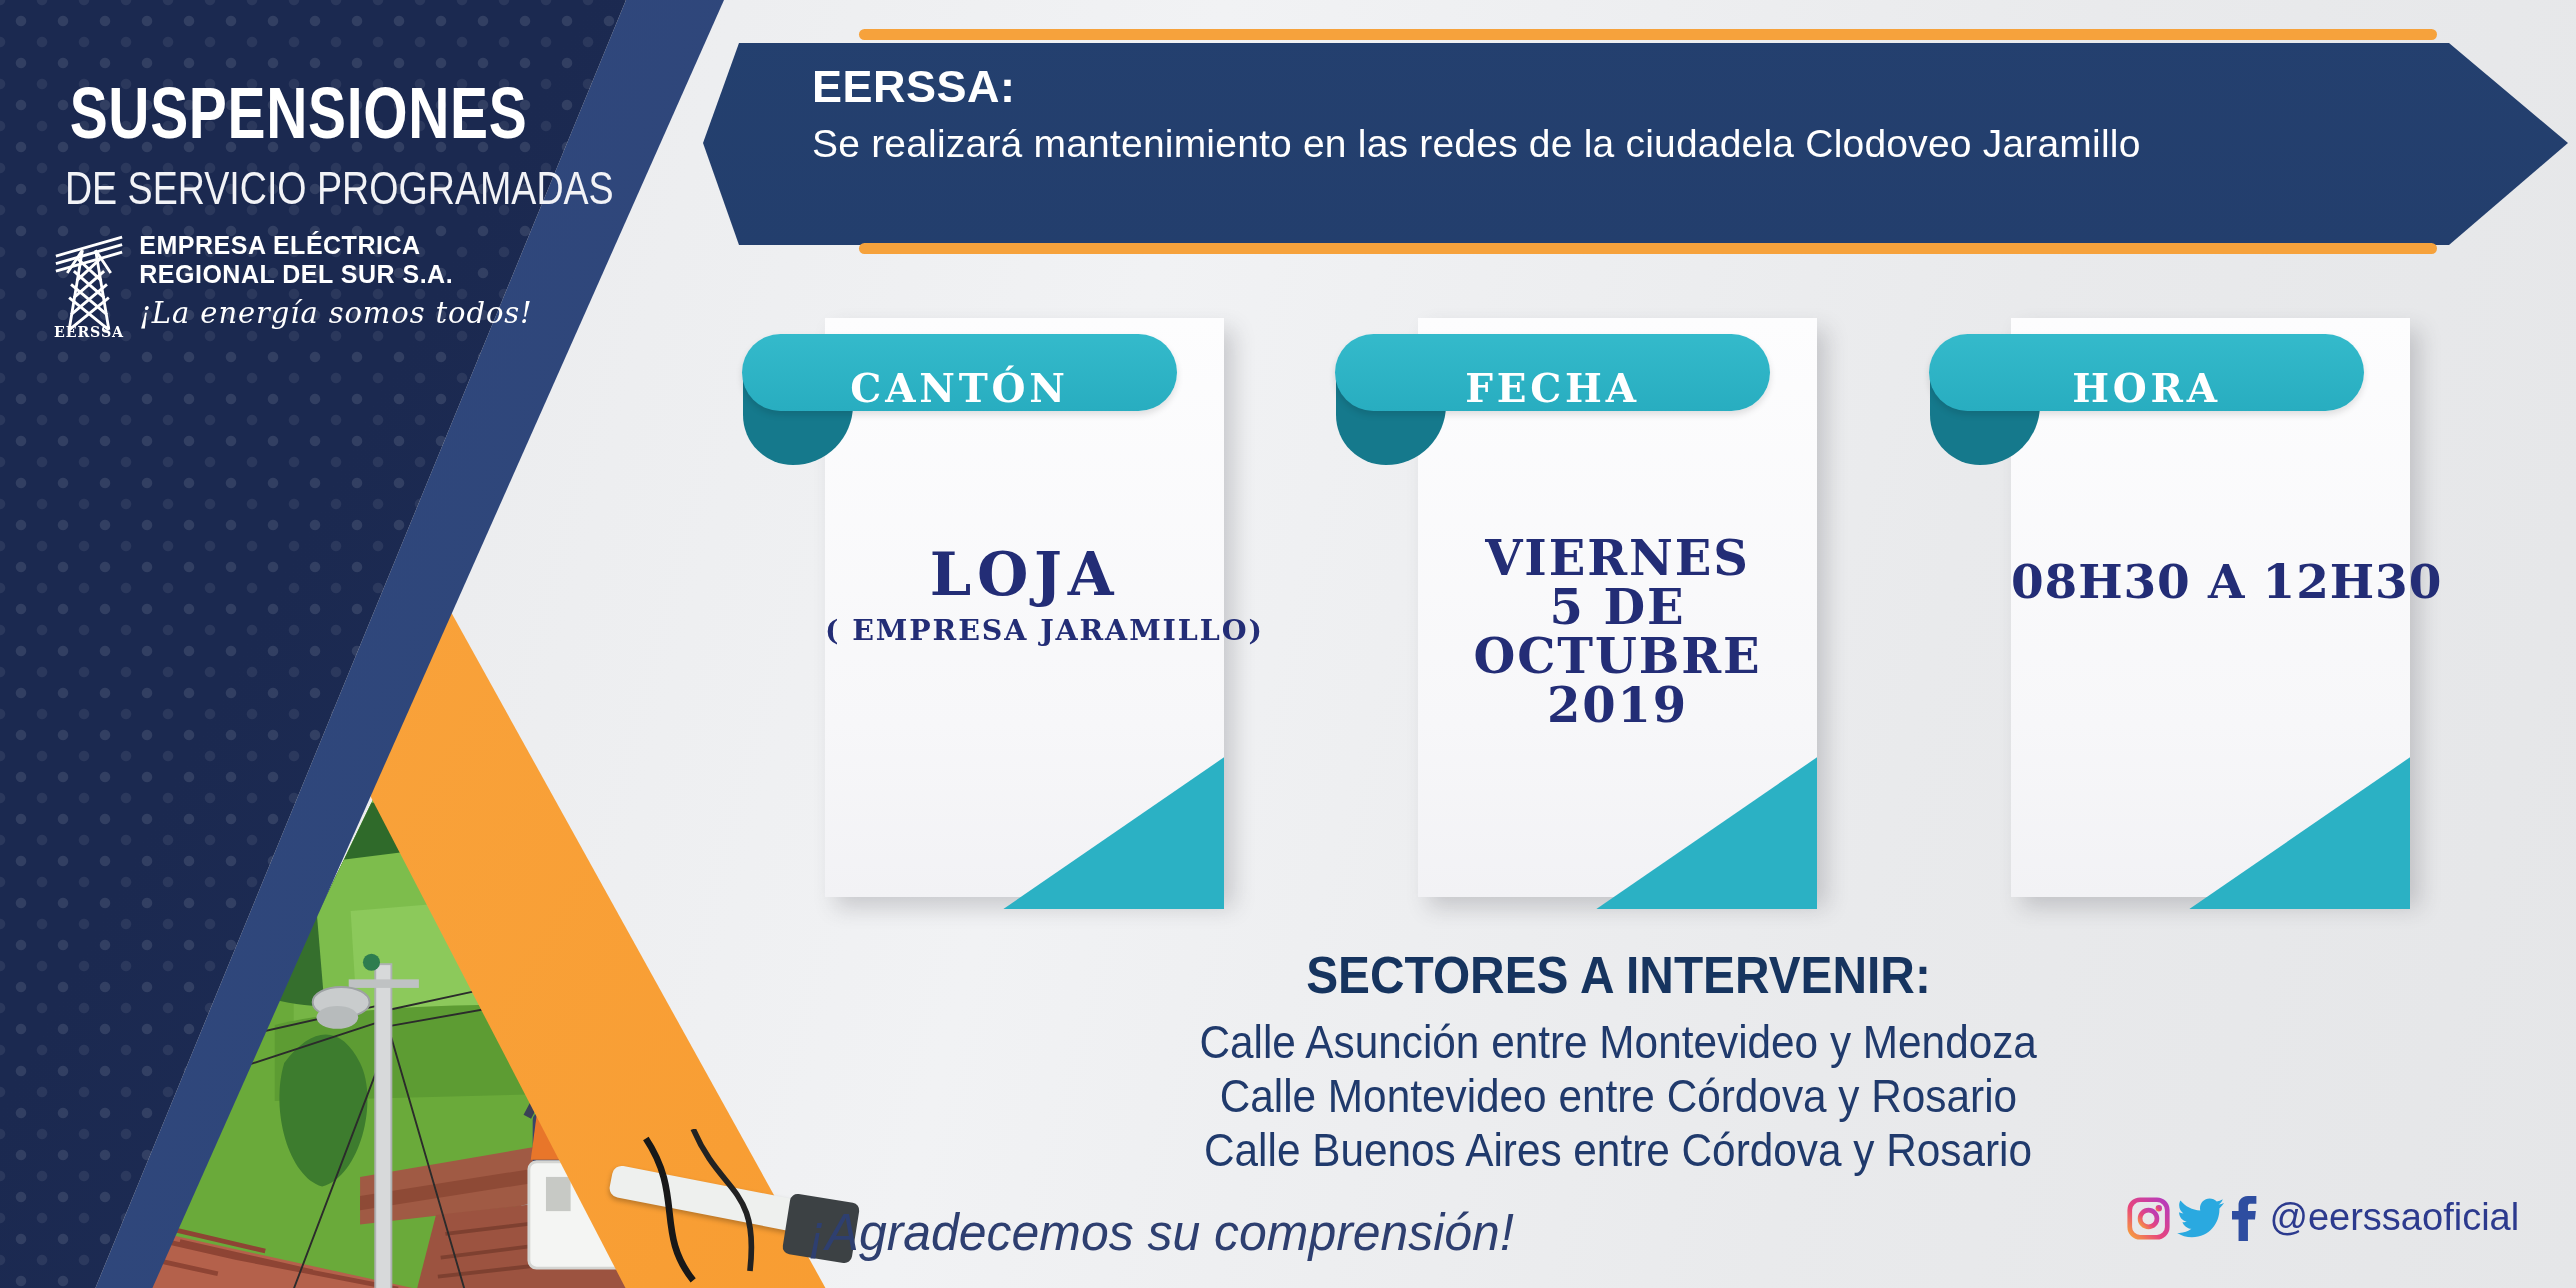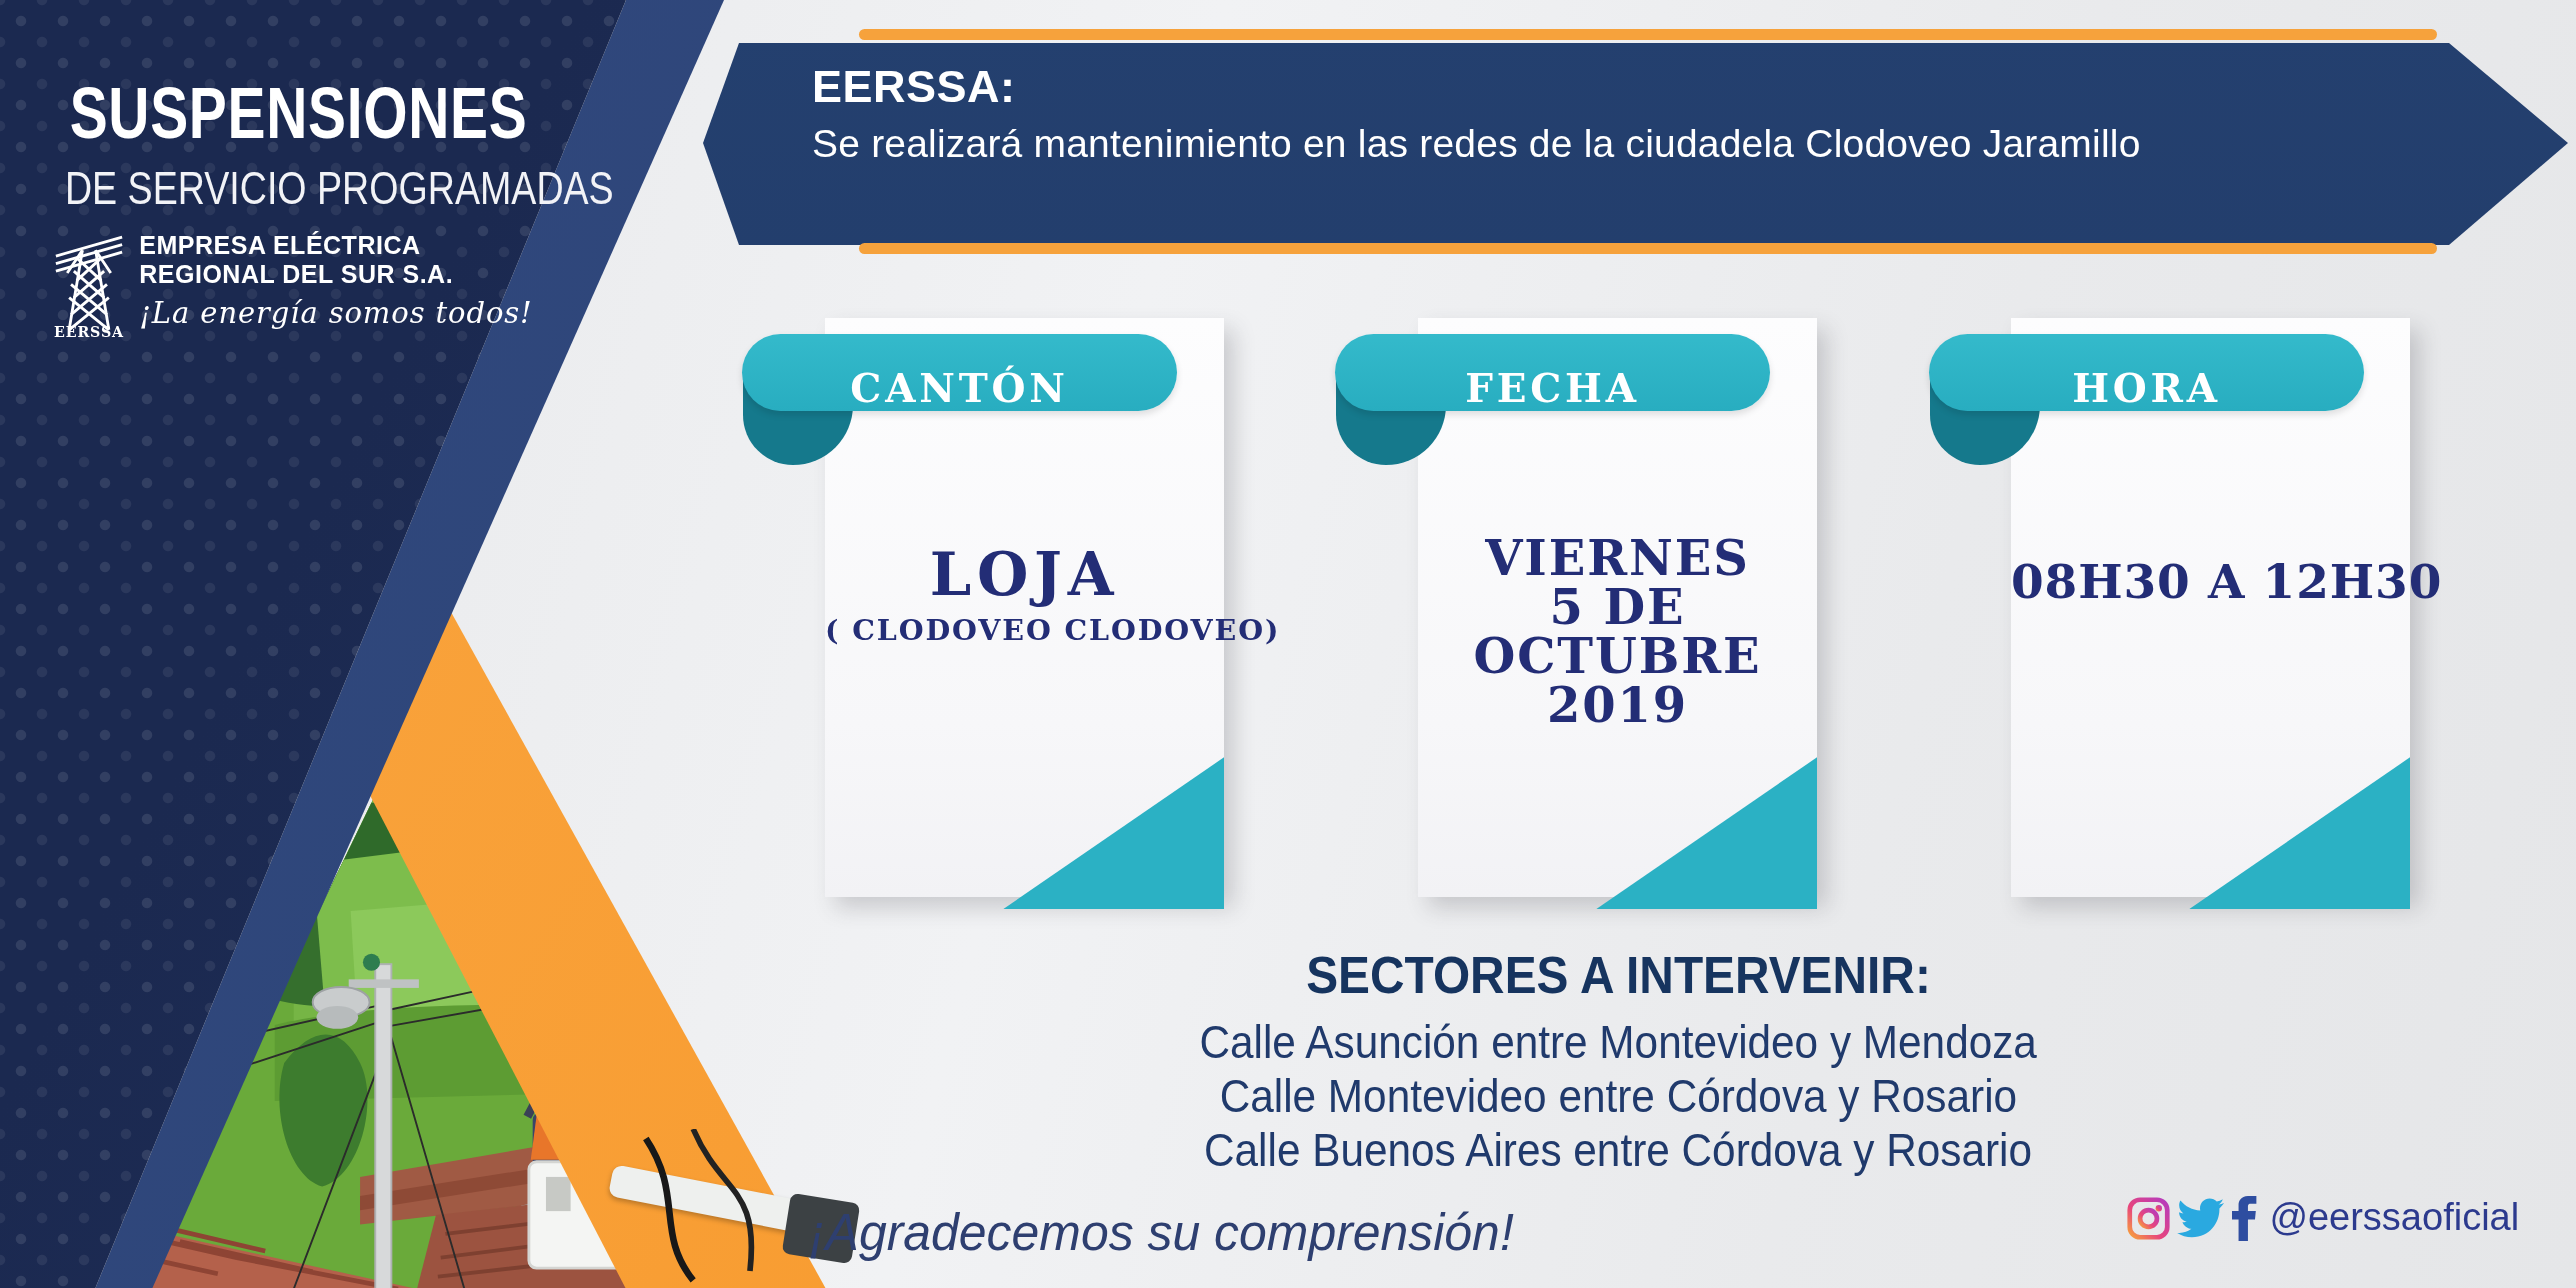--- a/index.html
+++ b/index.html
@@ -182,21 +182,21 @@
   <div class="rule rule-top"></div>
   <div class="rule rule-bottom"></div>
   <div class="banner-text">
     <div class="banner-label">EERSSA:</div>
     <div class="banner-msg">Se realizará mantenimiento en las redes de la ciudadela Clodoveo Jaramillo</div>
   </div>
 
   <div class="card card1">
     <div class="card-body">
       <div class="big-line">LOJA</div>
-      <div class="sub-line">( CLODOVEO CLODOVEO)</div>
+      <div class="sub-line">( EMPRESA JARAMILLO)</div>
     </div>
     <div class="corner"></div>
   </div>
   <div class="card card2">
     <div class="card-body">
       <div class="mid-line">VIERNES</div>
       <div class="mid-line">5 DE OCTUBRE</div>
       <div class="mid-line">2019</div>
     </div>
     <div class="corner"></div>

